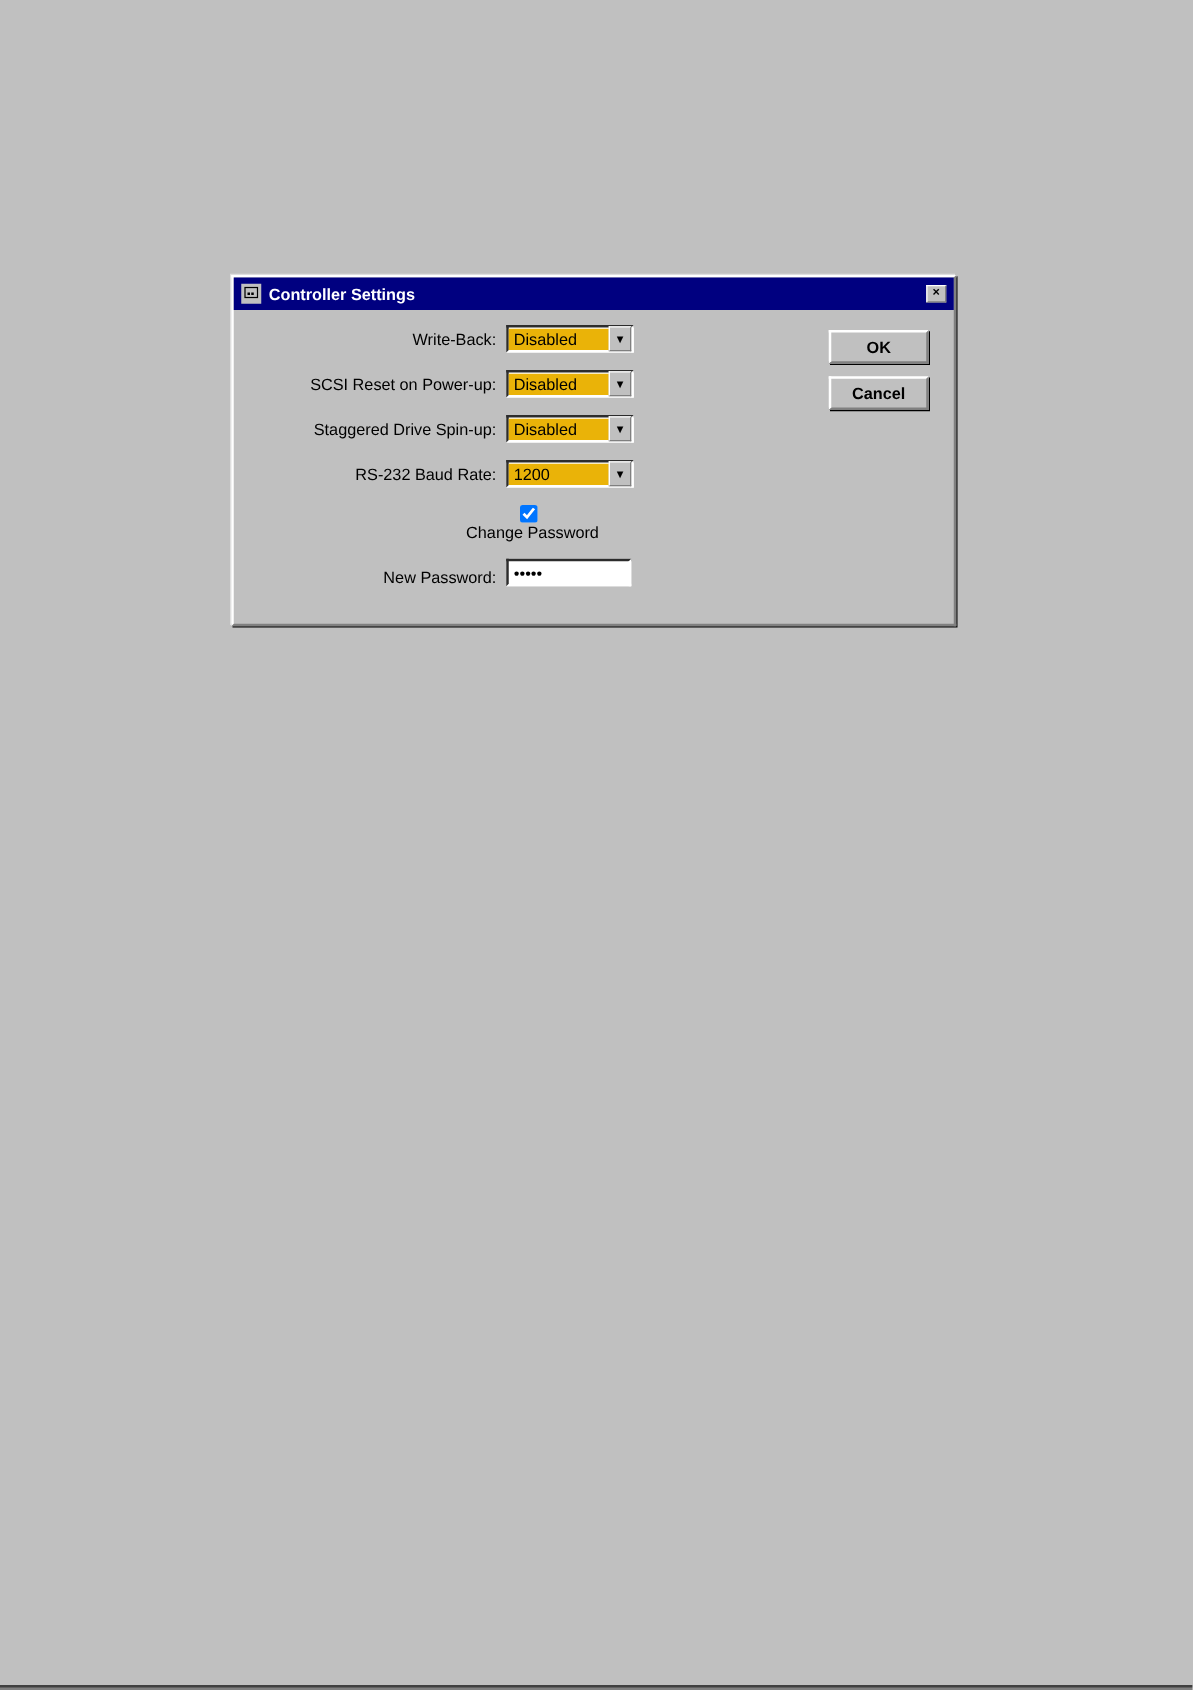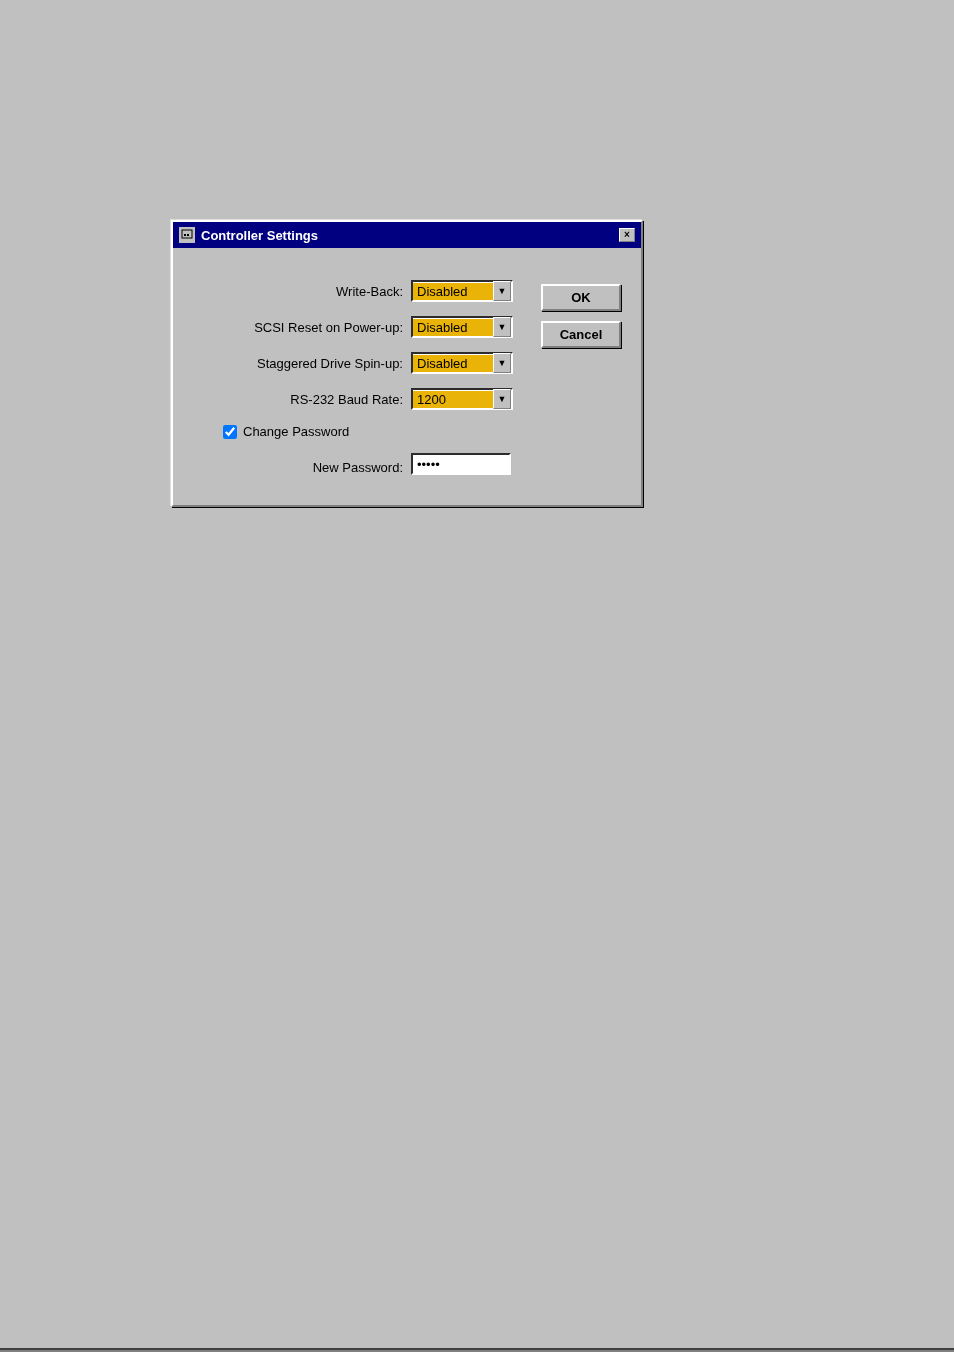--- a/index.html
+++ b/index.html
@@ -23,22 +23,22 @@
       left: 0;
       width: 100%;
       height: 4px;
       background-color: #808080;
       border-top: 2px solid #404040;
     }
 
     .dialog-container {
       position: absolute;
       top: 220px;
-      left: 171px;
-      width: 472px;
+      left: 185px;
+      width: 580px;
       background-color: #c0c0c0;
       border: 2px solid;
       border-color: #ffffff #808080 #808080 #ffffff;
       box-shadow: 1px 1px 0 #000, -1px -1px 0 #dfdfdf;
     }
 
     .title-bar {
       background-color: #000080;
       color: #ffffff;
       padding: 4px 6px;
@@ -79,24 +79,23 @@
       align-items: center;
       justify-content: center;
       font-size: 10px;
       color: #000;
       cursor: pointer;
       font-weight: bold;
       line-height: 1;
     }
 
     .dialog-content {
-      padding: 32px 20px 20px 20px;
+      padding: 12px 20px 20px 20px;
       display: flex;
       gap: 28px;
-      margin-left: 20px;
     }
 
     .form-area {
       flex: 1;
     }
 
     .form-row {
       display: flex;
       align-items: center;
       margin-bottom: 14px;
@@ -137,20 +136,21 @@
       justify-content: center;
       cursor: pointer;
       font-size: 9px;
     }
 
     .checkbox-row {
       display: flex;
       align-items: center;
       margin-bottom: 14px;
       margin-left: 10px;
+      flex-direction: column;
     }
 
     .checkbox-input {
       width: 14px;
       height: 14px;
       margin-right: 6px;
       cursor: pointer;
     }
 
     .checkbox-label {

